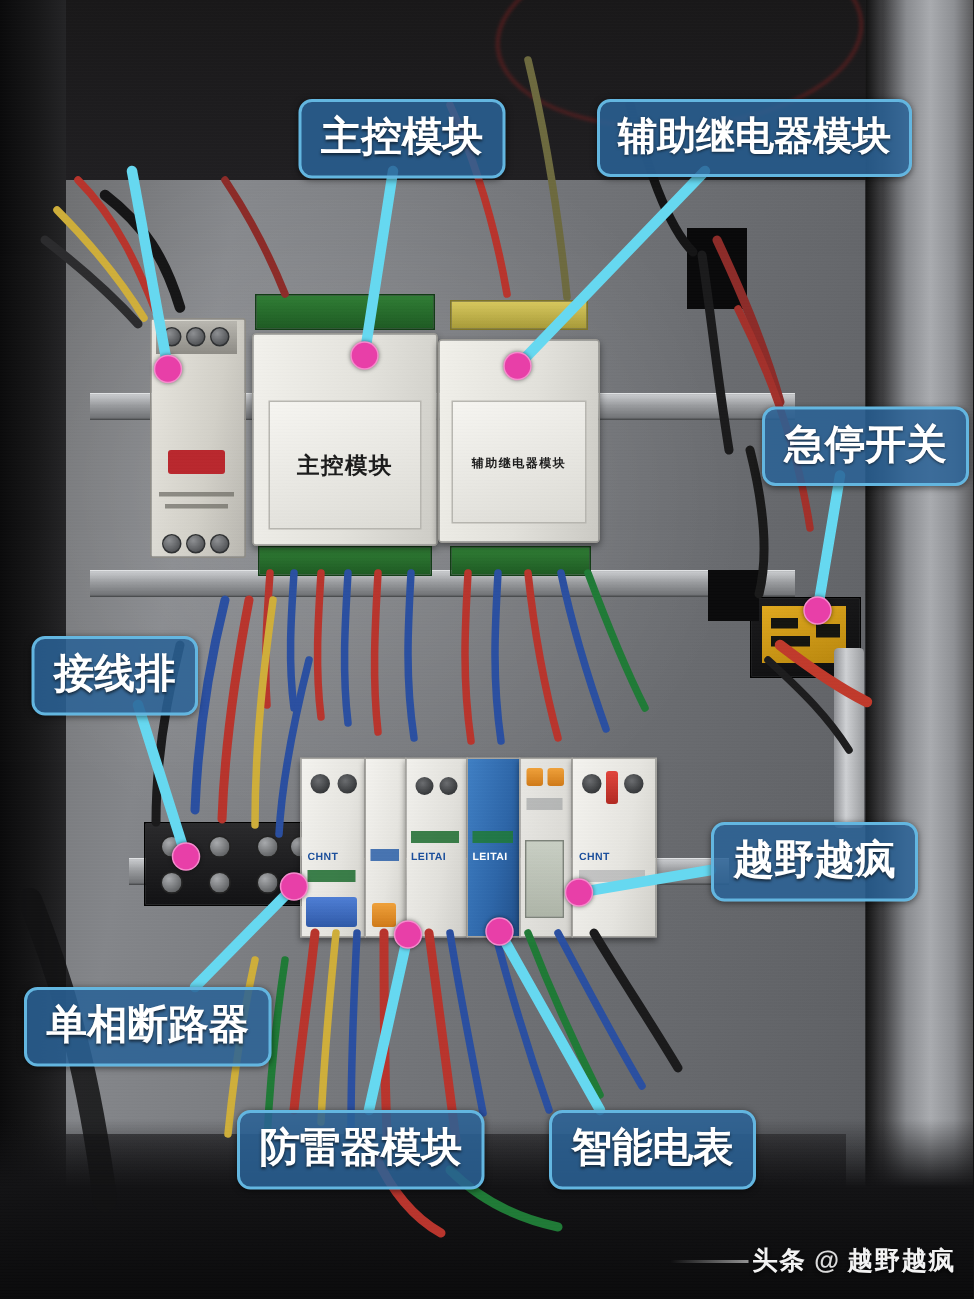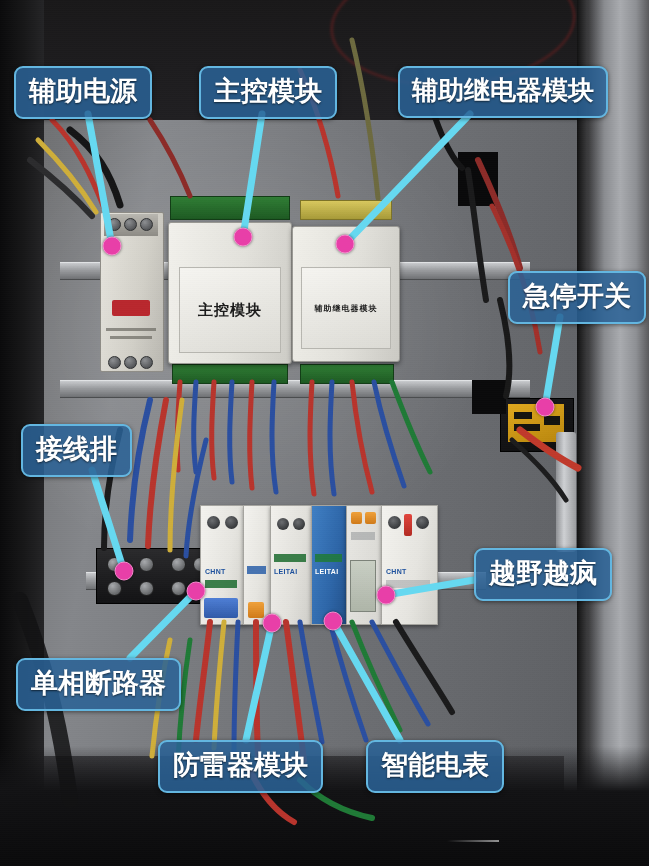--- a/index.html
+++ b/index.html
@@ -338,25 +338,29 @@
     <div class="dot" style="left:243px;top:237px;"></div>
     <div class="dot" style="left:345px;top:244px;"></div>
     <div class="dot" style="left:545px;top:407px;"></div>
     <div class="dot" style="left:124px;top:571px;"></div>
     <div class="dot" style="left:386px;top:595px;"></div>
     <div class="dot" style="left:196px;top:591px;"></div>
     <div class="dot" style="left:272px;top:623px;"></div>
     <div class="dot" style="left:333px;top:621px;"></div>
   </div>
 
-  <div class="callout c-sz1" style="left:14px;top:66px;">辅助电源</div>
   <div class="callout c-sz1" style="left:199px;top:66px;">主控模块</div>
   <div class="callout c-sz2" style="left:398px;top:66px;">辅助继电器模块</div>
   <div class="callout c-sz1" style="left:508px;top:271px;">急停开关</div>
   <div class="callout c-sz1" style="left:21px;top:424px;">接线排</div>
   <div class="callout c-sz1" style="left:474px;top:548px;">越野越疯</div>
   <div class="callout c-sz1" style="left:158px;top:740px;">防雷器模块</div>
   <div class="callout c-sz1" style="left:16px;top:658px;">单相断路器</div>
   <div class="callout c-sz1" style="left:366px;top:740px;">智能电表</div>
 
   <div class="wm-line"></div>
+  <div class="wm">
+    <span>头条</span>
+    <span class="at">@</span>
+    <span>越野越疯</span>
+  </div>
 
 </div>
 
 </body></html>

